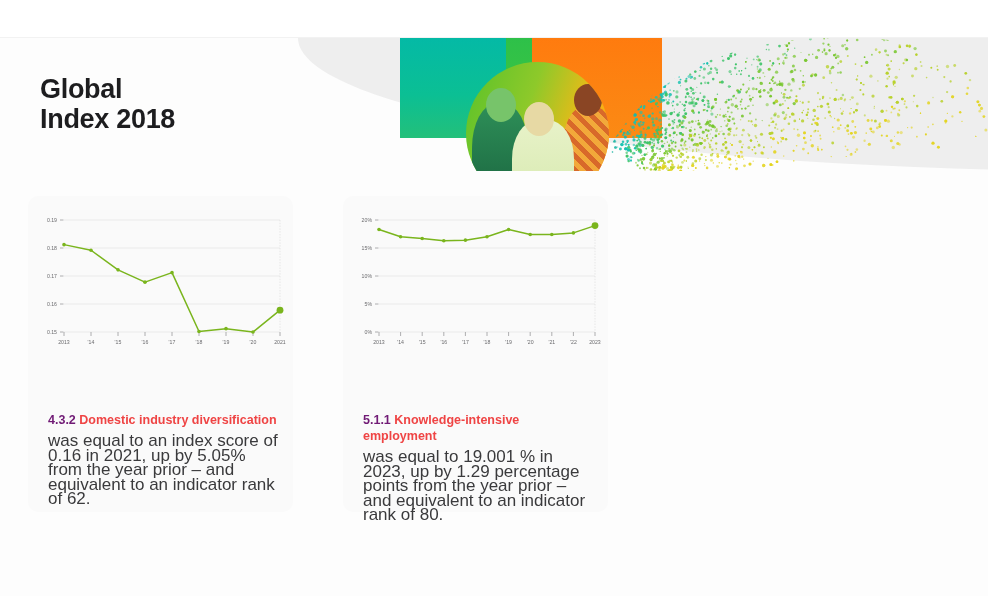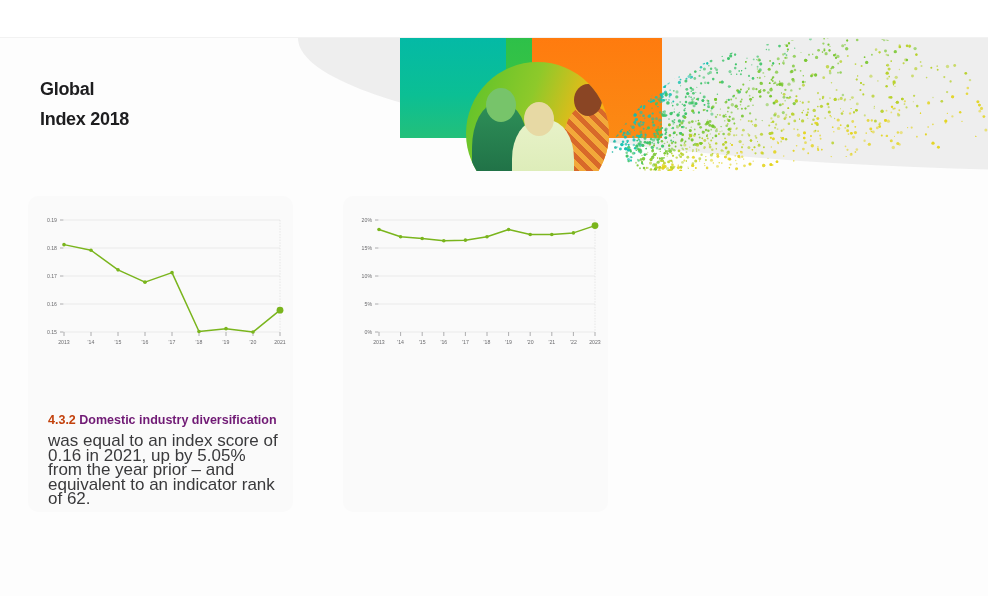--- a/index.html
+++ b/index.html
@@ -82,21 +82,21 @@
   }
   .hero-data svg { display: block; }
 
   
   .title-block {
     position: absolute;
     left: 40px; top: 36px;
     width: 240px;
   }
   .title-line {
-    font-size: 18px;
+    font-size: 27px;
     font-weight: 700;
     letter-spacing: -0.3px;
     line-height: 30px;
     color: #1d1d1f;
   }
 
   
   .card {
     position: absolute;
     top: 158px;
@@ -120,22 +120,22 @@
     left: 20px; top: 216px;
     width: 230px;
   }
   .caption-head {
     font-size: 12.5px;
     line-height: 16px;
     font-weight: 700;
     color: #1d1d1f;
     margin-bottom: 6px;
   }
-  .ind-code { color: #c2410c; font-weight: 700; }
-  .ind-name { color: #701a75; font-weight: 700; }
+  .ind-code { color: #701a75; font-weight: 700; }
+  .ind-name { color: #ef4444; font-weight: 700; }
   .caption-body {
     font-size: 17px;
     line-height: 14.6px;
     color: #3a3a3c;
   }
 
   .axis-text { font-family: "Liberation Sans", sans-serif; font-size: 5.2px; fill: #6b6b6e; }
   .axis-text-y { font-family: "Liberation Sans", sans-serif; font-size: 5.2px; fill: #6b6b6e; }
 </style>
 </head>
@@ -2044,15 +2044,22 @@
           <circle cx="100.8" cy="36.72" r="1.8" fill="#7ab51d"></circle>
           <circle cx="122.4" cy="36.16000000000001" r="1.8" fill="#7ab51d"></circle>
           <circle cx="144" cy="32.8" r="1.8" fill="#7ab51d"></circle>
           <circle cx="165.6" cy="25.519999999999996" r="1.8" fill="#7ab51d"></circle>
           <circle cx="187.2" cy="30.560000000000016" r="1.8" fill="#7ab51d"></circle>
           <circle cx="208.8" cy="30.560000000000016" r="1.8" fill="#7ab51d"></circle>
           <circle cx="230.4" cy="28.879999999999995" r="1.8" fill="#7ab51d"></circle>
           <circle cx="252" cy="21.60000000000001" r="3.4" fill="#7ab51d"></circle>
         </svg>
     </div>
+    <div class="card-caption">
+      <div class="caption-head">
+        <span class="ind-code">5.1.1</span>
+        <span class="ind-name">Knowledge-intensive employment</span>
+      </div>
+      <div class="caption-body">was equal to 19.001 % in 2023, up by 1.29 percentage points from the year prior – and equivalent to an indicator rank of 80.</div>
+    </div>
   </div>
 
 </div>
 
 </body></html>

